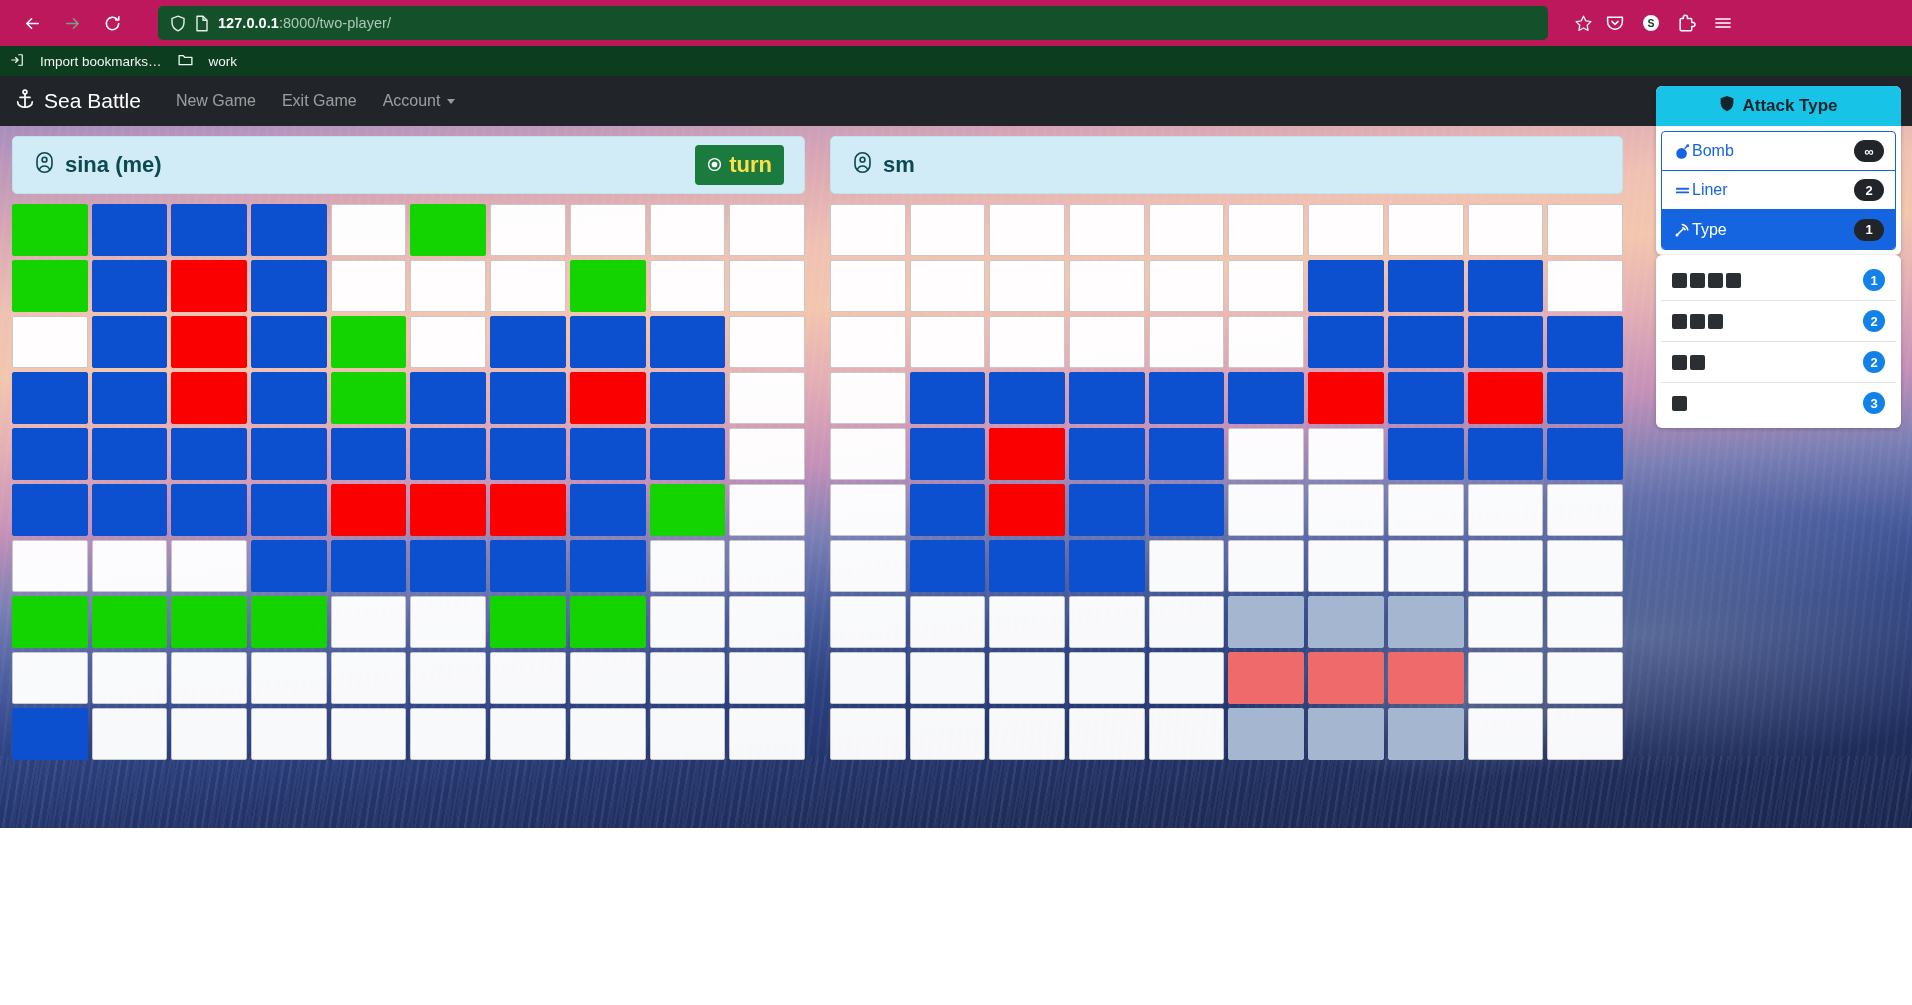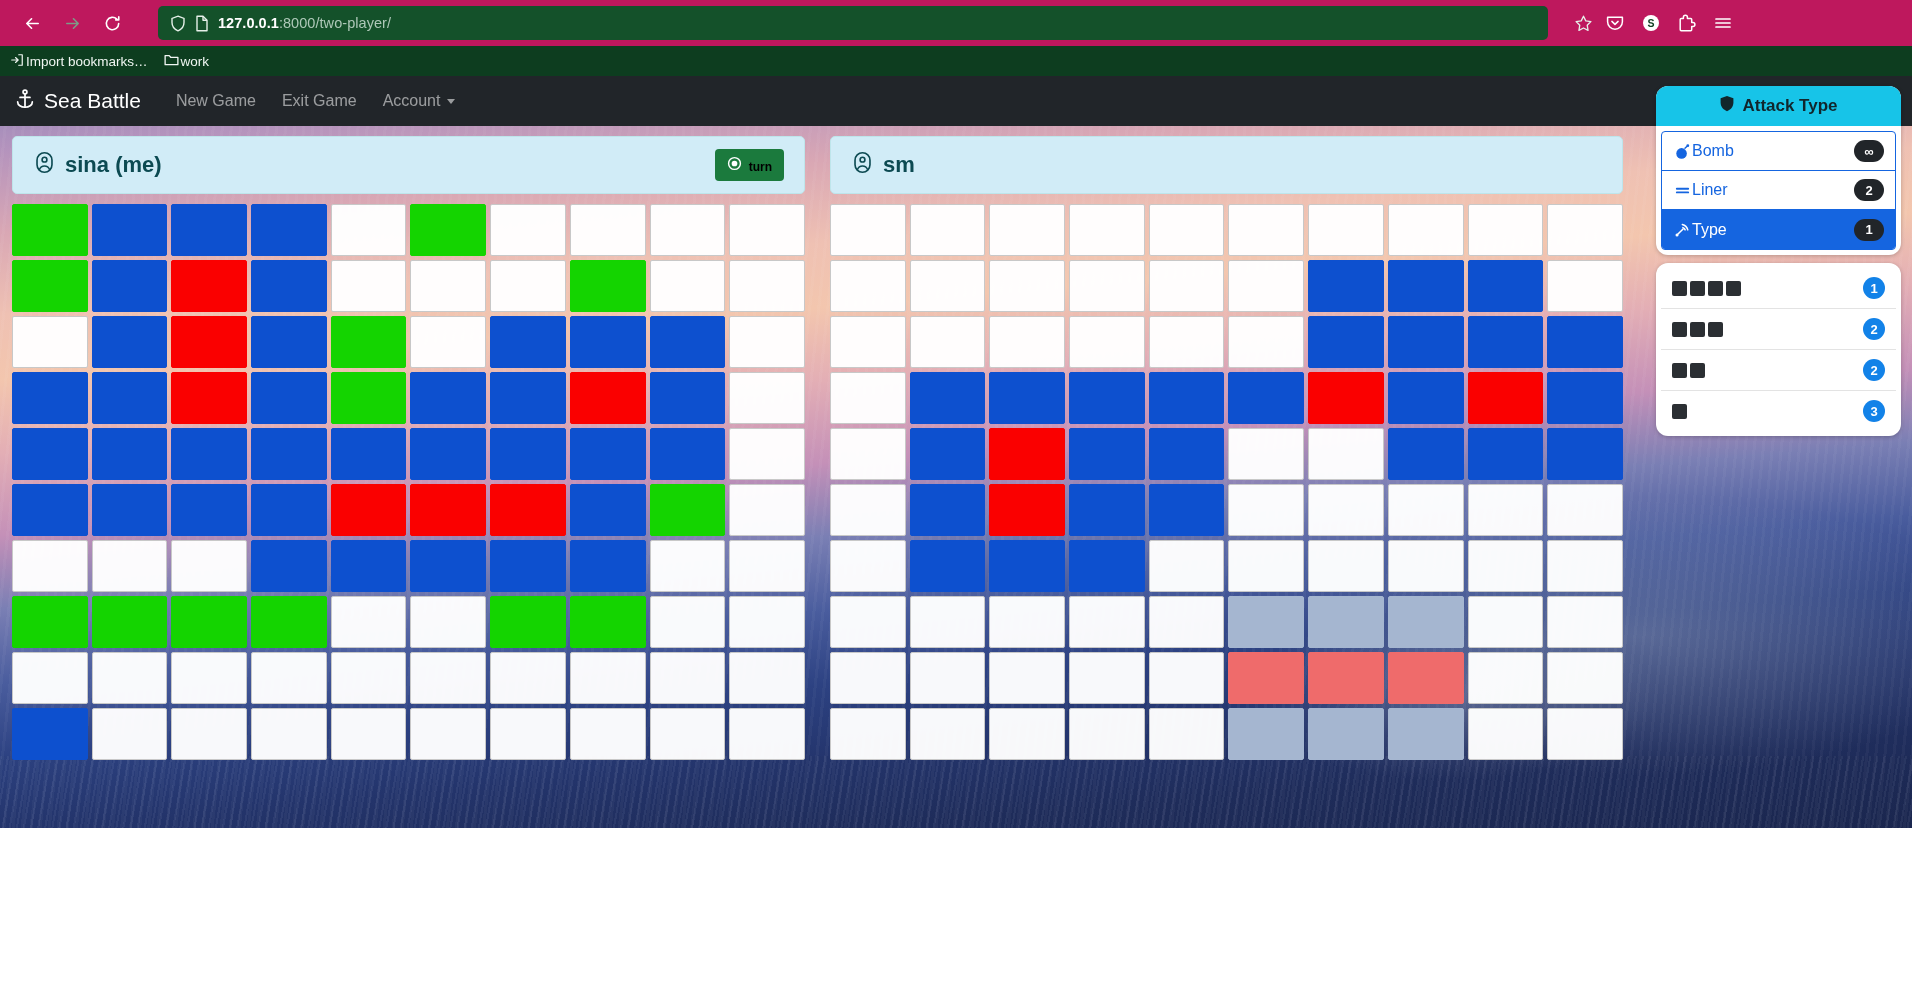--- a/index.html
+++ b/index.html
@@ -62,21 +62,21 @@
 
   .bookmarks-bar {
     height: 30px;
     display: flex;
     align-items: center;
     padding: 0 10px;
     gap: 16px;
     background: #0d3d1f;
   }
   .bm-item {
-    display: flex; align-items: center; gap: 2px;
+    display: flex; align-items: center; gap: 16px;
     color: #f0f6f2;
     font-size: 13.5px;
     white-space: nowrap;
   }
 
   
   .page {
     position: relative;
     width: 100%;
     height: 752px;
@@ -178,26 +178,26 @@
   }
   .player-name {
     display: flex; align-items: center; gap: 9px;
     color: #0c4a52;
     font-size: 22px;
     font-weight: 700;
   }
   .spacer { flex: 1; }
   .turn-badge {
     background: #1b7a3d;
-    color: #000000;
+    color: #fde047;
     border-radius: 4px;
     padding: 7px 12px;
-    font-size: 12px;
+    font-size: 22px;
     font-weight: 700;
-    display: flex; align-items: flex-end; gap: 7px;
+    display: flex; align-items: flex-start; gap: 7px;
     white-space: nowrap;
   }
 
   .grid {
     display: grid;
     grid-template-columns: repeat(10, 1fr);
     gap: 4px;
     width: 793px;
   }
   .cell {
@@ -216,24 +216,24 @@
   
   .side-panels {
     position: absolute;
     top: 10px;
     right: 11px;
     width: 245px;
     z-index: 6;
   }
   .card {
     background: #ffffff;
-    border-radius: 12px;
+    border-radius: 6px;
     box-shadow: 0 1px 4px rgba(0,0,0,0.22);
     overflow: hidden;
-    margin-bottom: 8px;
+    margin-bottom: 0;
   }
   .card-head {
     background: #17c4e8;
     color: #11262c;
     font-size: 17px;
     font-weight: 700;
     text-align: center;
     padding: 9px 0;
     display: flex; align-items: center; justify-content: center; gap: 7px;
   }

